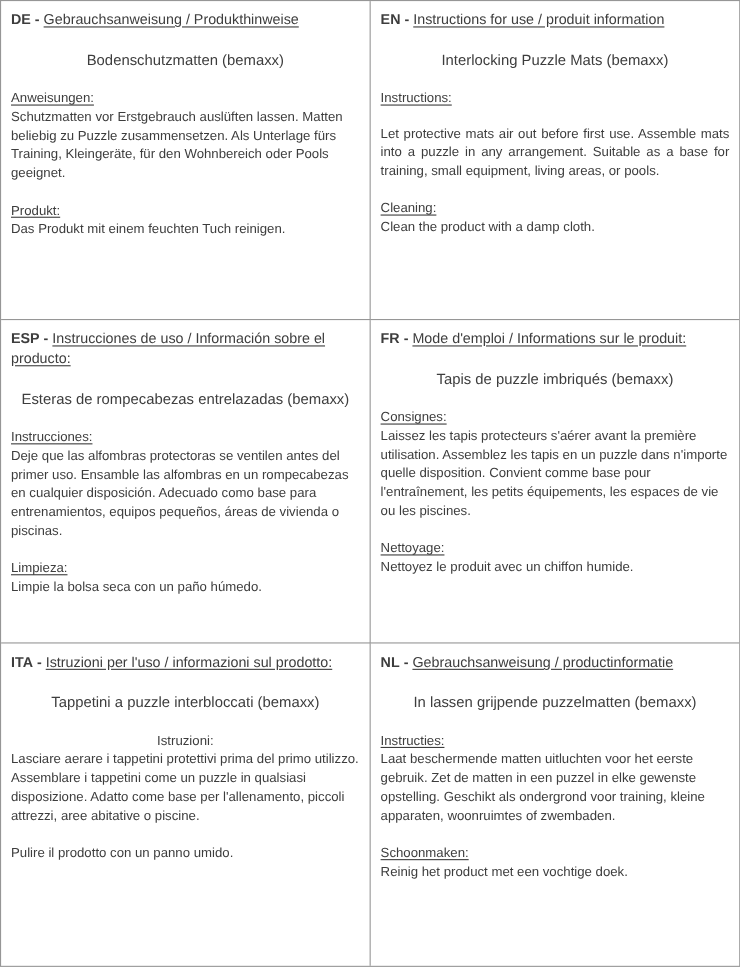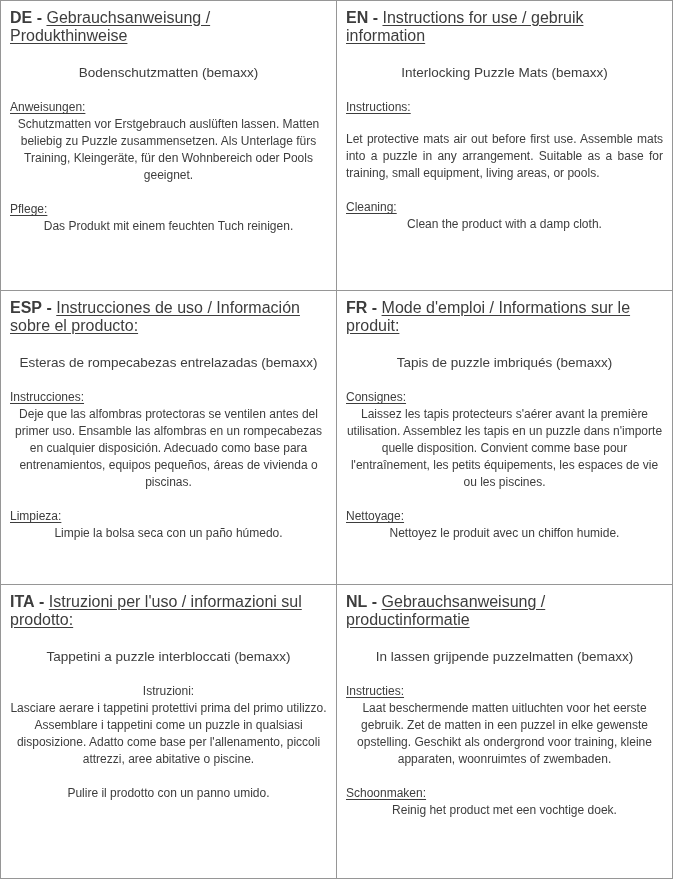--- a/index.html
+++ b/index.html
@@ -5,60 +5,60 @@
   html,body{margin:0;padding:0;background:#ffffff;}
   body{width:673px;height:879px;overflow:hidden;
        font-family:"Liberation Sans", sans-serif;color:#3d3d3d;}
   .sheet{box-sizing:border-box;width:673px;height:879px;
          border:1px solid #969696;display:grid;
          grid-template-columns:336px 335px;
          grid-template-rows:290px 294px 293px;}
   .cell{box-sizing:border-box;padding:6px 9px 0 9px;overflow:hidden;}
   .cell.col-left{border-right:1px solid #969696;}
   .cell.row-top,.cell.row-mid{border-bottom:1px solid #969696;}
-  .cell-header{font-size:16px;line-height:18px;margin-top:2px;}
+  .cell-header{font-size:13px;line-height:18px;margin-top:2px;}
   .lang-code{font-weight:700;}
   .sep{font-weight:700;}
   .header-text{text-decoration:underline;text-underline-offset:2px;}
   .cell-title{font-size:13.5px;font-weight:400;text-align:center;
               margin:19px 4px 18px 4px;line-height:17px;}
   .section{margin-bottom:17px;}
   .sec-label{font-size:12px;line-height:17px;
              text-decoration:underline;text-underline-offset:2px;}
   .sec-label.no-underline{text-decoration:none;text-align:center;}
-  .sec-body{font-size:12px;line-height:17px;margin:0;text-align:center;}
+  .sec-body{font-size:12px;line-height:17px;margin:0;}
   .sec-body.justify{text-align:justify;margin-top:15px;}
 </style>
 </head>
 <body>
 
 <main class="sheet">
 
   <section class="cell col-left row-top">
     <div class="cell-header">
       <span class="lang-code">DE</span>
       <span class="sep">-</span>
       <span class="header-text">Gebrauchsanweisung / Produkthinweise</span>
     </div>
     <div class="cell-title">Bodenschutzmatten (bemaxx)</div>
     <div class="section">
       <div class="sec-label">Anweisungen:</div>
       <p class="sec-body">Schutzmatten vor Erstgebrauch auslüften lassen. Matten beliebig zu Puzzle zusammensetzen. Als Unterlage fürs Training, Kleingeräte, für den Wohnbereich oder Pools geeignet.</p>
     </div>
     <div class="section">
-      <div class="sec-label">Pflege:</div>
+      <div class="sec-label">Produkt:</div>
       <p class="sec-body">Das Produkt mit einem feuchten Tuch reinigen.</p>
     </div>
   </section>
 
   <section class="cell row-top">
     <div class="cell-header">
       <span class="lang-code">EN</span>
       <span class="sep">-</span>
-      <span class="header-text">Instructions for use / gebruik information</span>
+      <span class="header-text">Instructions for use / produit information</span>
     </div>
     <div class="cell-title">Interlocking Puzzle Mats (bemaxx)</div>
     <div class="section">
       <div class="sec-label">Instructions:</div>
       <p class="sec-body justify">Let protective mats air out before first use. Assemble mats into a puzzle in any arrangement. Suitable as a base for training, small equipment, living areas, or pools.</p>
     </div>
     <div class="section">
       <div class="sec-label">Cleaning:</div>
       <p class="sec-body">Clean the product with a damp cloth.</p>
     </div>

